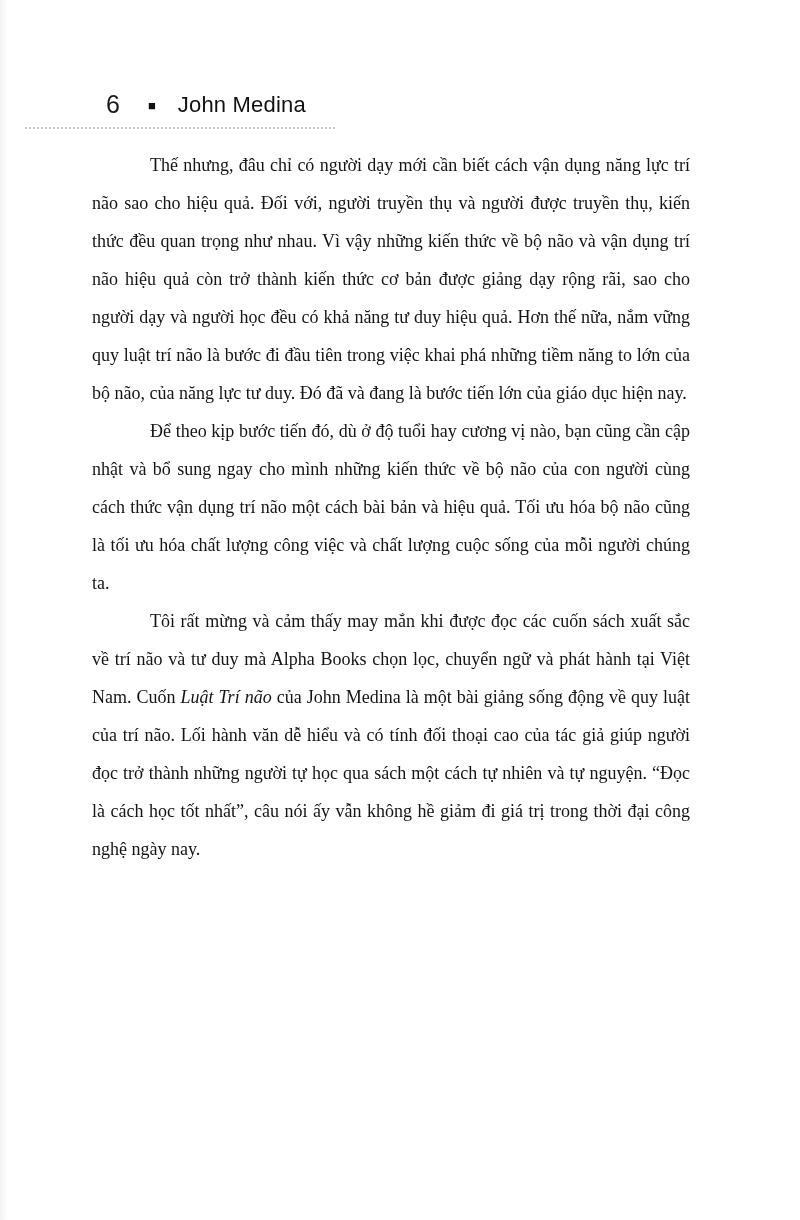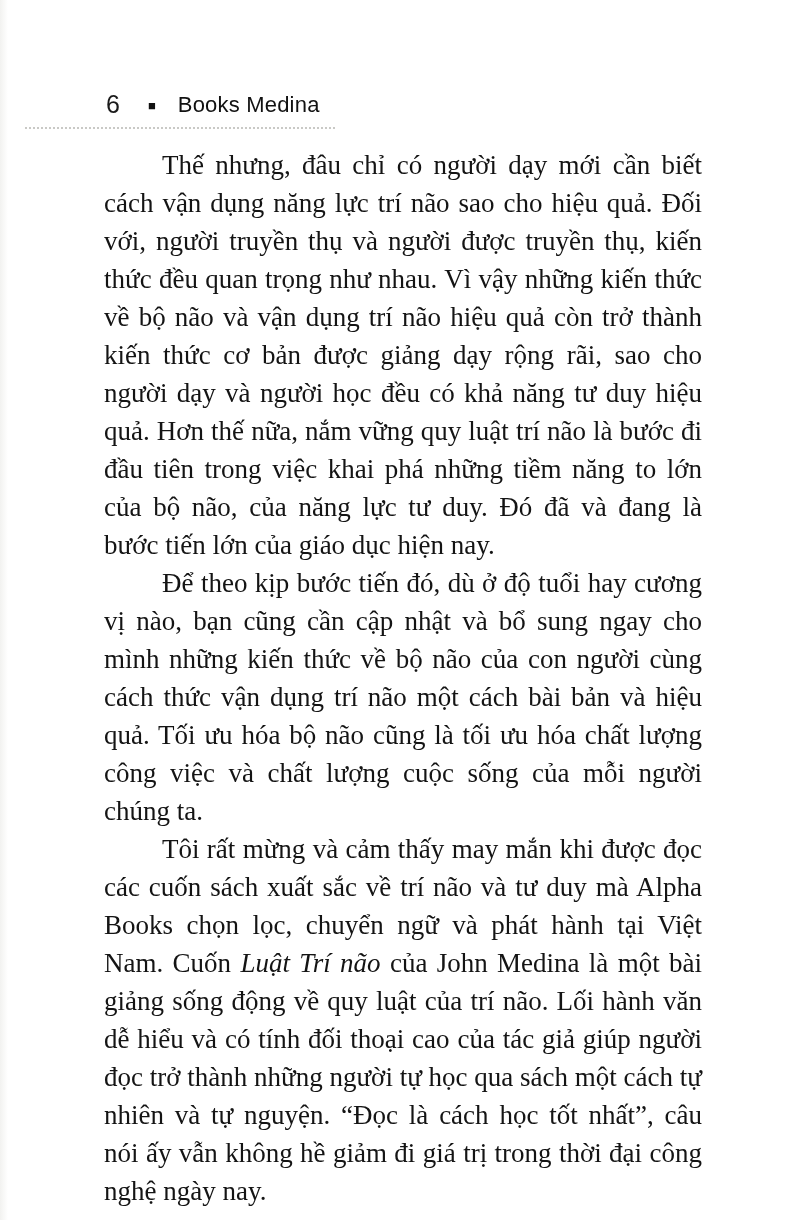--- a/index.html
+++ b/index.html
@@ -56,23 +56,23 @@
     position: absolute;
     top: 127px;
     left: 25px;
     width: 310px;
     height: 0;
     border-bottom: 2px dotted #c9c9c6;
   }
   .page-body {
     position: absolute;
     top: 146px;
-    left: 104px;
+    left: 92px;
     width: 598px;
-    font-size: 27px;
+    font-size: 18px;
     line-height: 38px;
     text-align: justify;
     text-justify: inter-word;
   }
   .para {
     margin: 0;
     padding: 0;
     text-indent: 58px;
   }
   .italic {
@@ -82,21 +82,21 @@
 </style>
 </head>
 <body>
 
 <div class="page">
   <div class="scan-edge"></div>
 
   <div class="page-header">
     <span class="page-number">6</span>
     <span class="header-bullet">■</span>
-    <span class="header-title">Books Medina</span>
+    <span class="header-title">John Medina</span>
   </div>
 
   <div class="dotted-rule"></div>
 
   <div class="page-body">
       <p class="para"><span>Thế nhưng, đâu chỉ có người dạy mới cần biết cách vận dụng năng lực trí não sao cho hiệu quả. Đối với, người truyền thụ và người được truyền thụ, kiến thức đều quan trọng như nhau. Vì vậy những kiến thức về bộ não và vận dụng trí não hiệu quả còn trở thành kiến thức cơ bản được giảng dạy rộng rãi, sao cho người dạy và người học đều có khả năng tư duy hiệu quả. Hơn thế nữa, nắm vững quy luật trí não là bước đi đầu tiên trong việc khai phá những tiềm năng to lớn của bộ não, của năng lực tư duy. Đó đã và đang là bước tiến lớn của giáo dục hiện nay.</span></p>
       <p class="para"><span>Để theo kịp bước tiến đó, dù ở độ tuổi hay cương vị nào, bạn cũng cần cập nhật và bổ sung ngay cho mình những kiến thức về bộ não của con người cùng cách thức vận dụng trí não một cách bài bản và hiệu quả. Tối ưu hóa bộ não cũng là tối ưu hóa chất lượng công việc và chất lượng cuộc sống của mỗi người chúng ta.</span></p>
       <p class="para"><span>Tôi rất mừng và cảm thấy may mắn khi được đọc các cuốn sách xuất sắc về trí não và tư duy mà Alpha Books chọn lọc, chuyển ngữ và phát hành tại Việt Nam. Cuốn </span><span class="italic">Luật Trí não</span><span> của John Medina là một bài giảng sống động về quy luật của trí não. Lối hành văn dễ hiểu và có tính đối thoại cao của tác giả giúp người đọc trở thành những người tự học qua sách một cách tự nhiên và tự nguyện. “Đọc là cách học tốt nhất”, câu nói ấy vẫn không hề giảm đi giá trị trong thời đại công nghệ ngày nay.</span></p>
     </div>
 </div>

